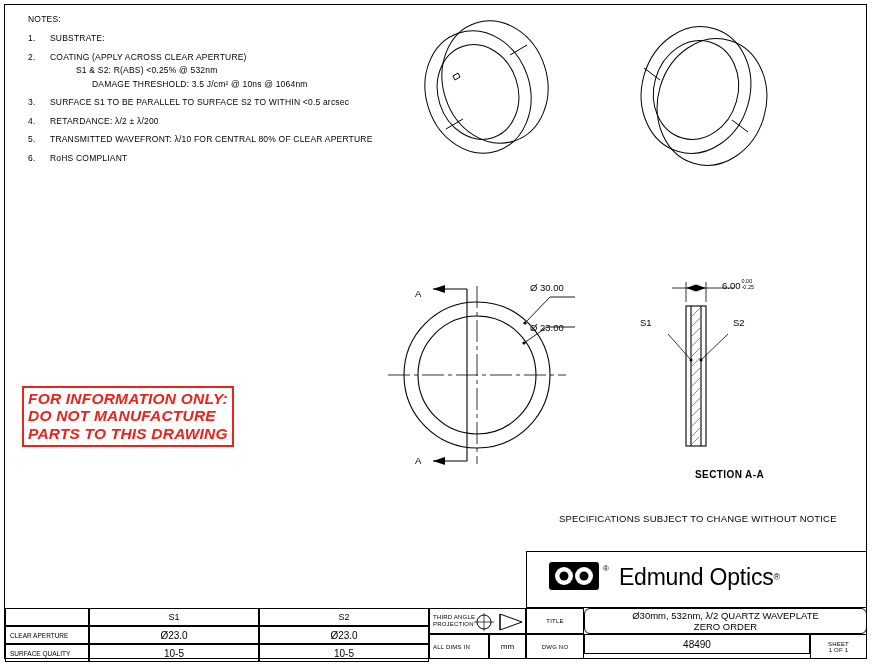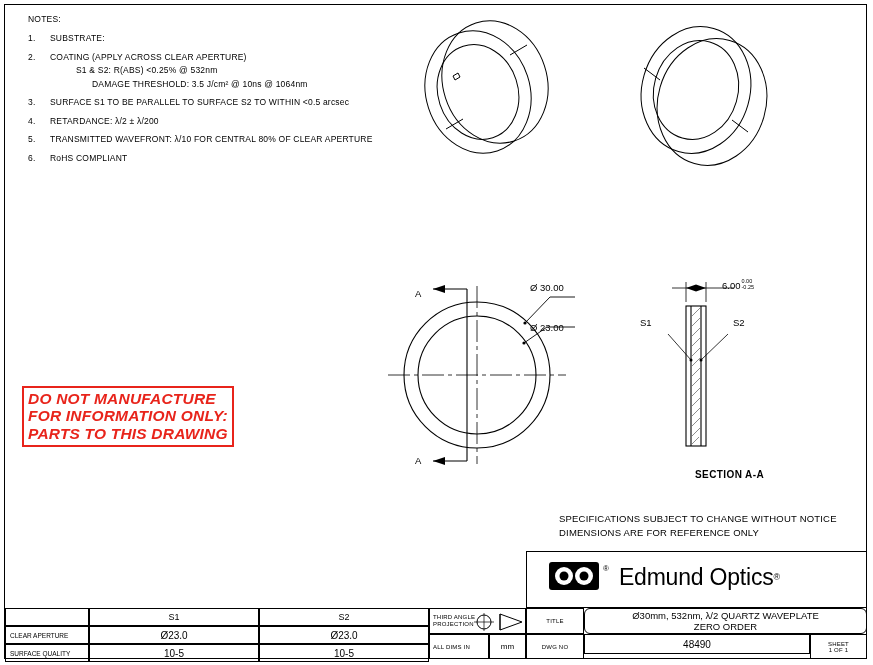--- a/index.html
+++ b/index.html
@@ -201,22 +201,22 @@
       <div class="note-body">TRANSMITTED WAVEFRONT: λ/10 FOR CENTRAL 80% OF CLEAR APERTURE</div>
     </div>
 
     <div class="note-row">
       <div class="note-num">6.</div>
       <div class="note-body">RoHS COMPLIANT</div>
     </div>
   </div>
 
   <div class="warning">
+    <div>FOR INFORMATION ONLY:</div>
     <div>DO NOT MANUFACTURE</div>
-    <div>FOR INFORMATION ONLY:</div>
     <div>PARTS TO THIS DRAWING</div>
   </div>
 
   <svg class="iso" style="left:398px; top:14px;" width="170" height="160" viewBox="0 0 170 160">
     <g fill="none" stroke="#000" stroke-width="1">
 
       <ellipse cx="80" cy="78" rx="52" ry="62" transform="rotate(-18 80 78)"></ellipse>
 
       <ellipse cx="80" cy="78" rx="40" ry="48" transform="rotate(-18 80 78)"></ellipse>
 
@@ -318,21 +318,20 @@
 
   <div class="lbl" style="left:722px; top:279px;">
     <span>6.00</span><span class="tol"><span style="display:block">0.00</span><span style="display:block">-0.25</span></span>
   </div>
   <div class="lbl" style="left:640px; top:317px;">S1</div>
   <div class="lbl" style="left:733px; top:317px;">S2</div>
   <div class="lbl-section" style="left:695px; top:469px;font-weight:bold;">SECTION A-A</div>
 
   <div class="specnote">
     <div>SPECIFICATIONS SUBJECT TO CHANGE WITHOUT NOTICE</div>
-    <div>DIMENSIONS ARE FOR REFERENCE ONLY</div>
   </div>
 
   <div class="tb" style="left:526px; top:551px; width:341px; height:57px;">
     <div style="position:absolute; left:22px; top:8px; display:flex; align-items:center;">
       <svg width="52" height="34" viewBox="0 0 52 34">
         <rect x="0" y="2" width="50" height="28" rx="3" fill="#000"></rect>
         <circle cx="15" cy="16" r="9" fill="#fff"></circle>
         <circle cx="15" cy="16" r="4.5" fill="#000"></circle>
         <circle cx="35" cy="16" r="9" fill="#fff"></circle>
         <circle cx="35" cy="16" r="4.5" fill="#000"></circle>

